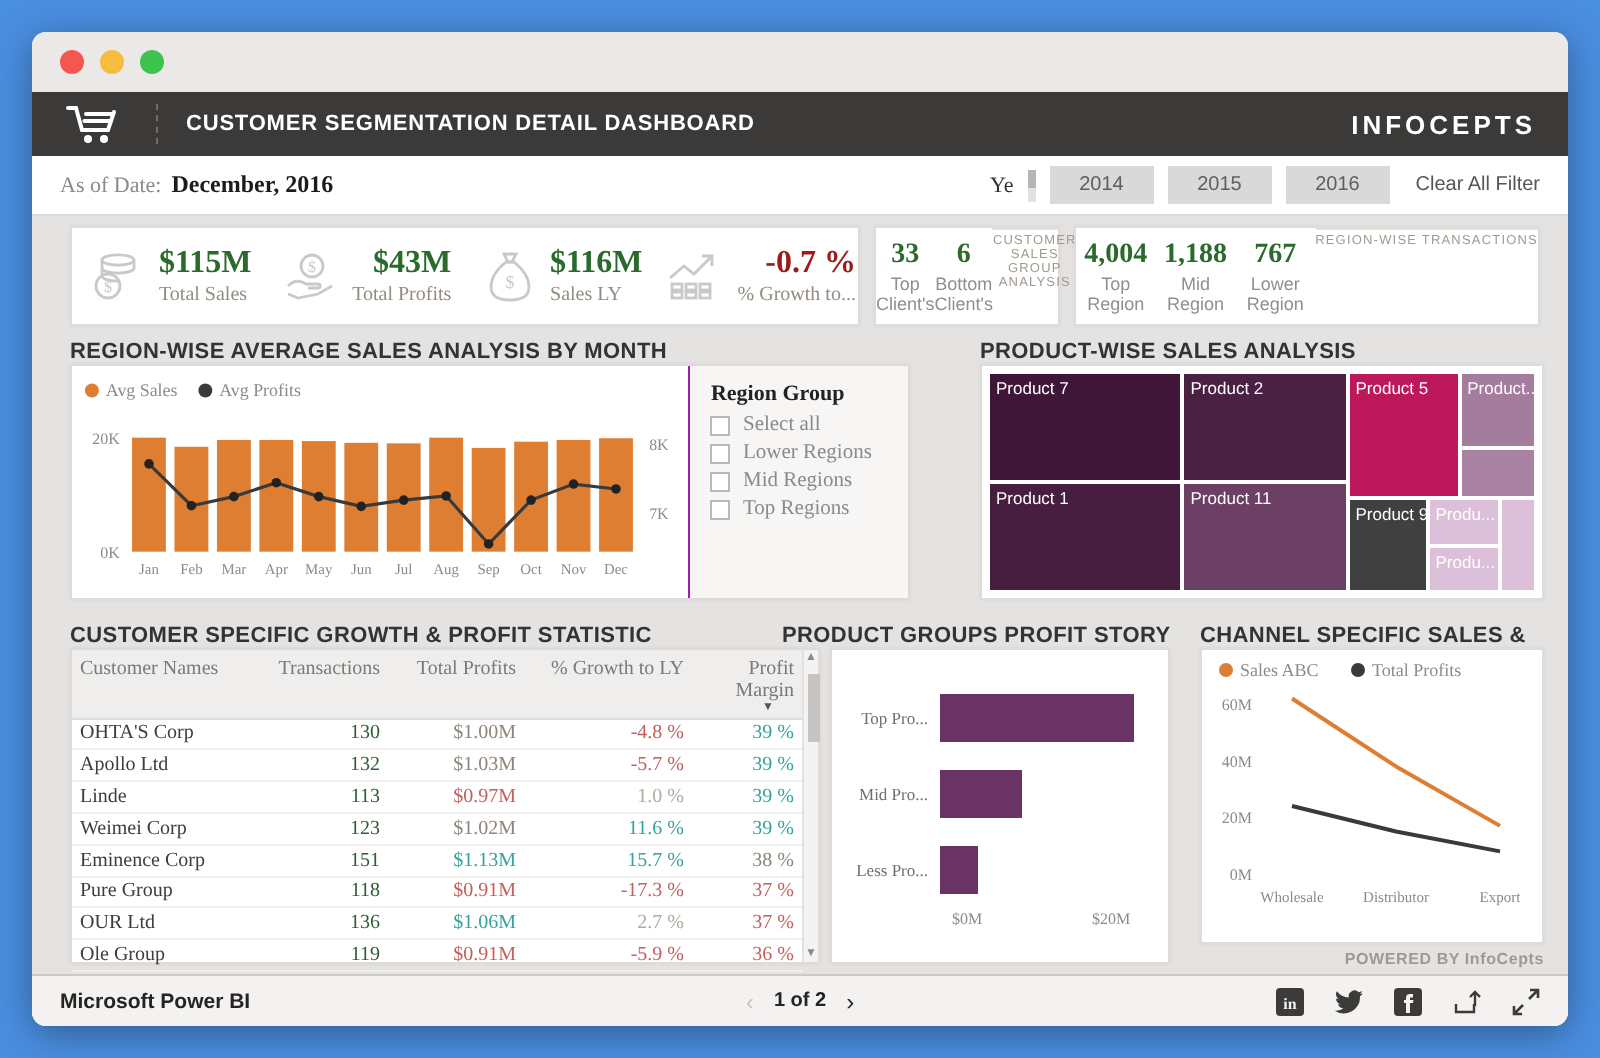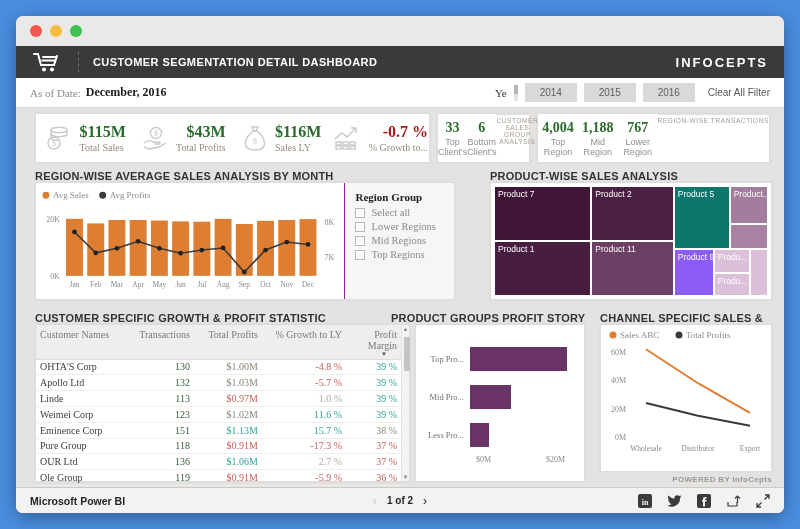--- a/index.html
+++ b/index.html
@@ -328,24 +328,24 @@
         </div>
       </div>
 
       <div class="sec-title tree-sec-title">PRODUCT-WISE SALES ANALYSIS</div>
       <div class="tree-panel panel">
         <div class="tree-inner" id="treemap">
             <div class="tree-box" style="left:0%;top:0%;width:35.5%;height:50%;background:#3f1638;">Product 7</div>
             <div class="tree-box" style="left:0%;top:50%;width:35.5%;height:50%;background:#471e40;">Product 1</div>
             <div class="tree-box" style="left:35.5%;top:0%;width:30.1%;height:50%;background:#4a2143;">Product 2</div>
             <div class="tree-box" style="left:35.5%;top:50%;width:30.1%;height:50%;background:#6c4065;">Product 11</div>
-            <div class="tree-box" style="left:65.6%;top:0%;width:20.4%;height:57%;background:#0f766e;">Product 5</div>
+            <div class="tree-box" style="left:65.6%;top:0%;width:20.4%;height:57%;background:#be185d;">Product 5</div>
             <div class="tree-box" style="left:86%;top:0%;width:14%;height:34.5%;background:#a37c9e;">Product...</div>
             <div class="tree-box" style="left:86%;top:34.5%;width:14%;height:22.5%;background:#a881a3;"></div>
-            <div class="tree-box" style="left:65.6%;top:57%;width:14.6%;height:43%;background:#8b5cf6;">Product 9</div>
+            <div class="tree-box" style="left:65.6%;top:57%;width:14.6%;height:43%;background:#404040;">Product 9</div>
             <div class="tree-box" style="left:80.2%;top:57%;width:13.3%;height:22%;background:#dcbfd8;">Produ...</div>
             <div class="tree-box" style="left:80.2%;top:79%;width:13.3%;height:21%;background:#dcbfd8;">Produ...</div>
             <div class="tree-box" style="left:93.5%;top:57%;width:6.5%;height:43%;background:#dcbfd8;"></div>
           </div>
       </div>
 
       <div class="sec-title table-sec-title">CUSTOMER SPECIFIC GROWTH &amp; PROFIT STATISTIC</div>
       <div class="table-panel panel">
         <div class="tbl" id="cust-table">
             <div class="tbl-head">

